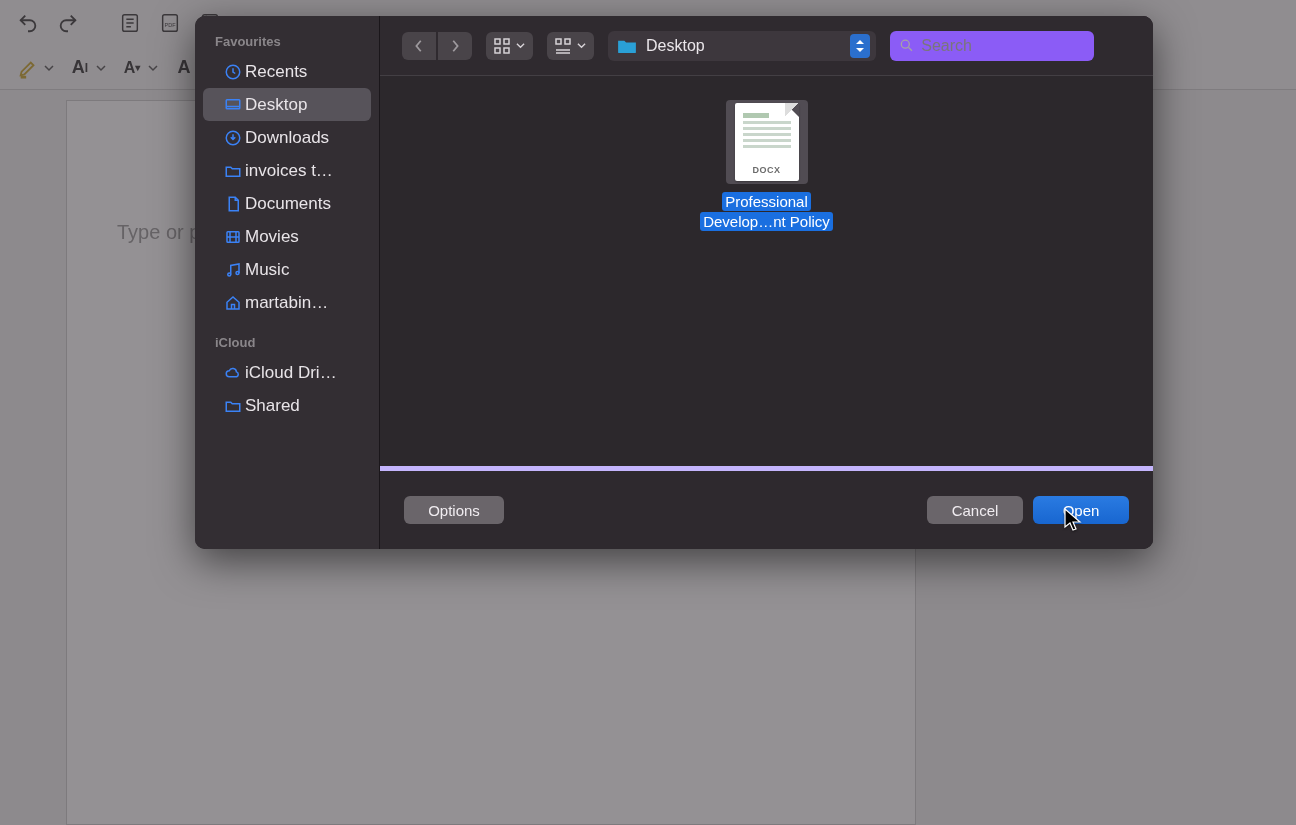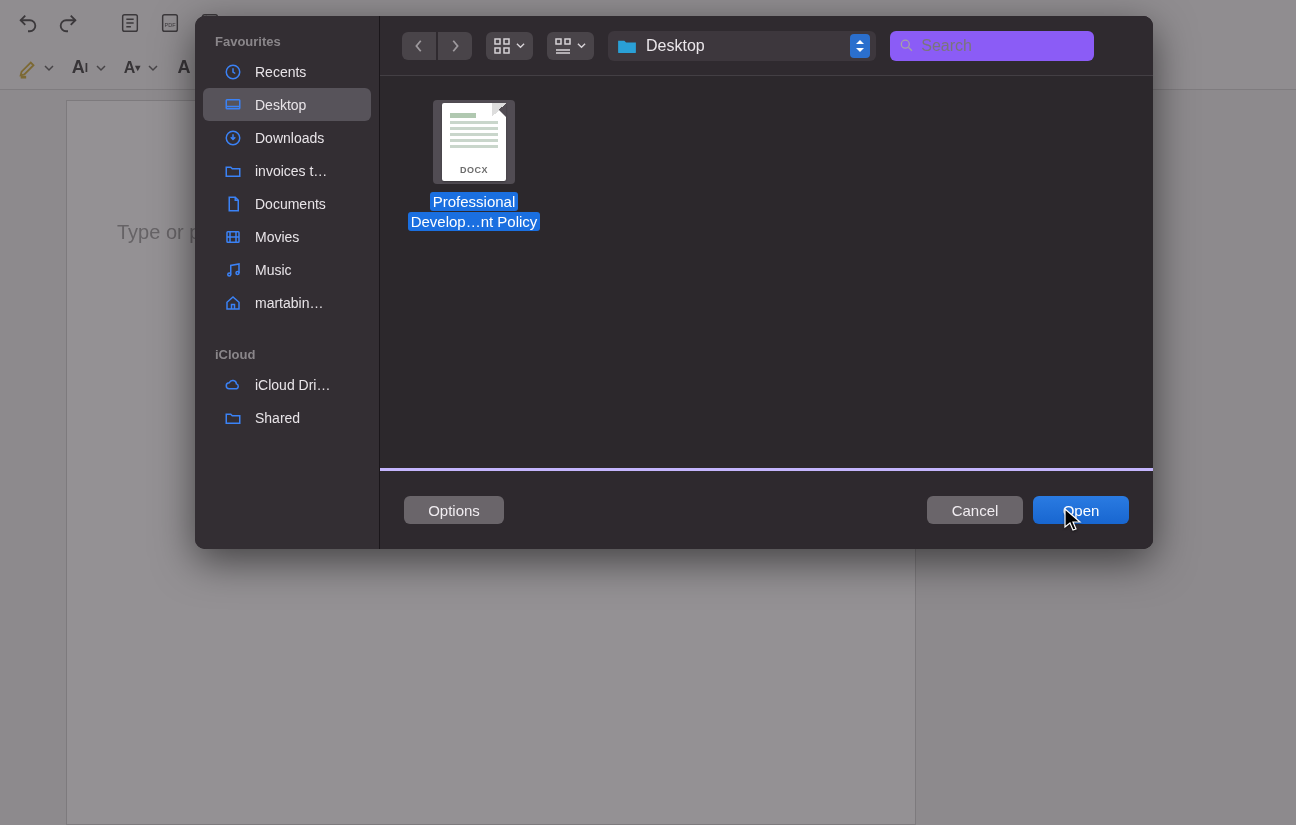--- a/index.html
+++ b/index.html
@@ -96,24 +96,24 @@
     .sidebar::-webkit-scrollbar-track{background:#2a252a;}
     .sidebar-section-header {
       color: #8a868a;
       font-size: 13px;
       font-weight: 600;
       padding: 8px 20px 6px;
     }
     .sidebar-item {
       display: flex;
       align-items: center;
-      gap: 12px;
+      gap: 2px;
       padding: 6px 14px 6px 20px;
       color: #e8e4e8;
-      font-size: 14px;
+      font-size: 17px;
       white-space: nowrap;
       overflow: hidden;
       cursor: default;
       border-radius: 6px;
       margin: 0 8px;
       height: 33px;
     }
     .sidebar-item.selected {
       background: #57535a;
     }
@@ -223,21 +223,22 @@
     .search-input::placeholder{color:#7a767a;}
 
     
     .file-area {
       flex: 1;
       padding: 24px;
       display: flex;
       align-items: flex-start;
       gap: 20px;
       background: #2c282c;
-      border-bottom: 3px solid #c4b5fd;
+      border-bottom: 5px solid #c4b5fd;
+      justify-content: center;
     }
     .file-item {
       width: 140px;
       display: flex;
       flex-direction: column;
       align-items: center;
       gap: 8px;
     }
     .file-icon-frame {
       width: 82px;
@@ -491,21 +492,21 @@
       <div class="sidebar-item">
         <span class="s-icon blue">
             <svg viewBox="0 0 24 24" stroke-width="2">
               <path d="M4 11l8-7 8 7v9H4z"></path>
               <path d="M10 20v-6h4v6"></path>
             </svg>
           </span>
         <span class="sidebar-label">martabin…</span>
       </div>
 
-      <div class="sidebar-section-header" style="margin-top:20px;">iCloud</div>
+      <div class="sidebar-section-header" style="margin-top:8px;">iCloud</div>
       <div class="sidebar-item">
         <span class="s-icon blue">
             <svg viewBox="0 0 24 24" stroke-width="2">
               <path d="M7 17a4 4 0 010-8 5 5 0 019.6 1.5A3.5 3.5 0 0117 17z"></path>
             </svg>
           </span>
         <span class="sidebar-label">iCloud Dri…</span>
       </div>
       <div class="sidebar-item">
         <span class="s-icon blue">

